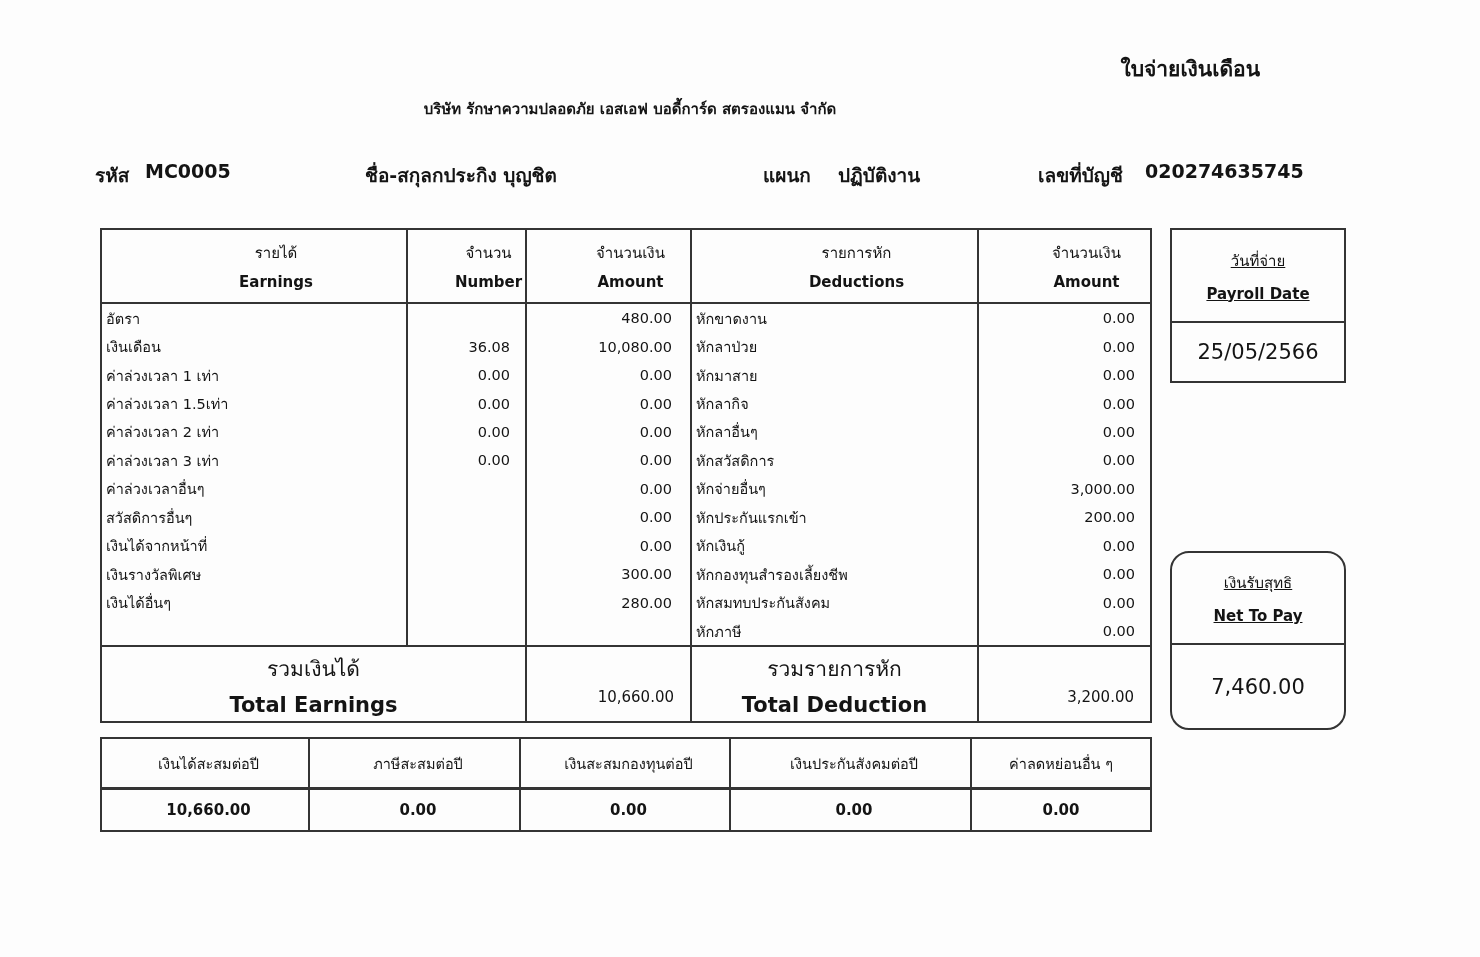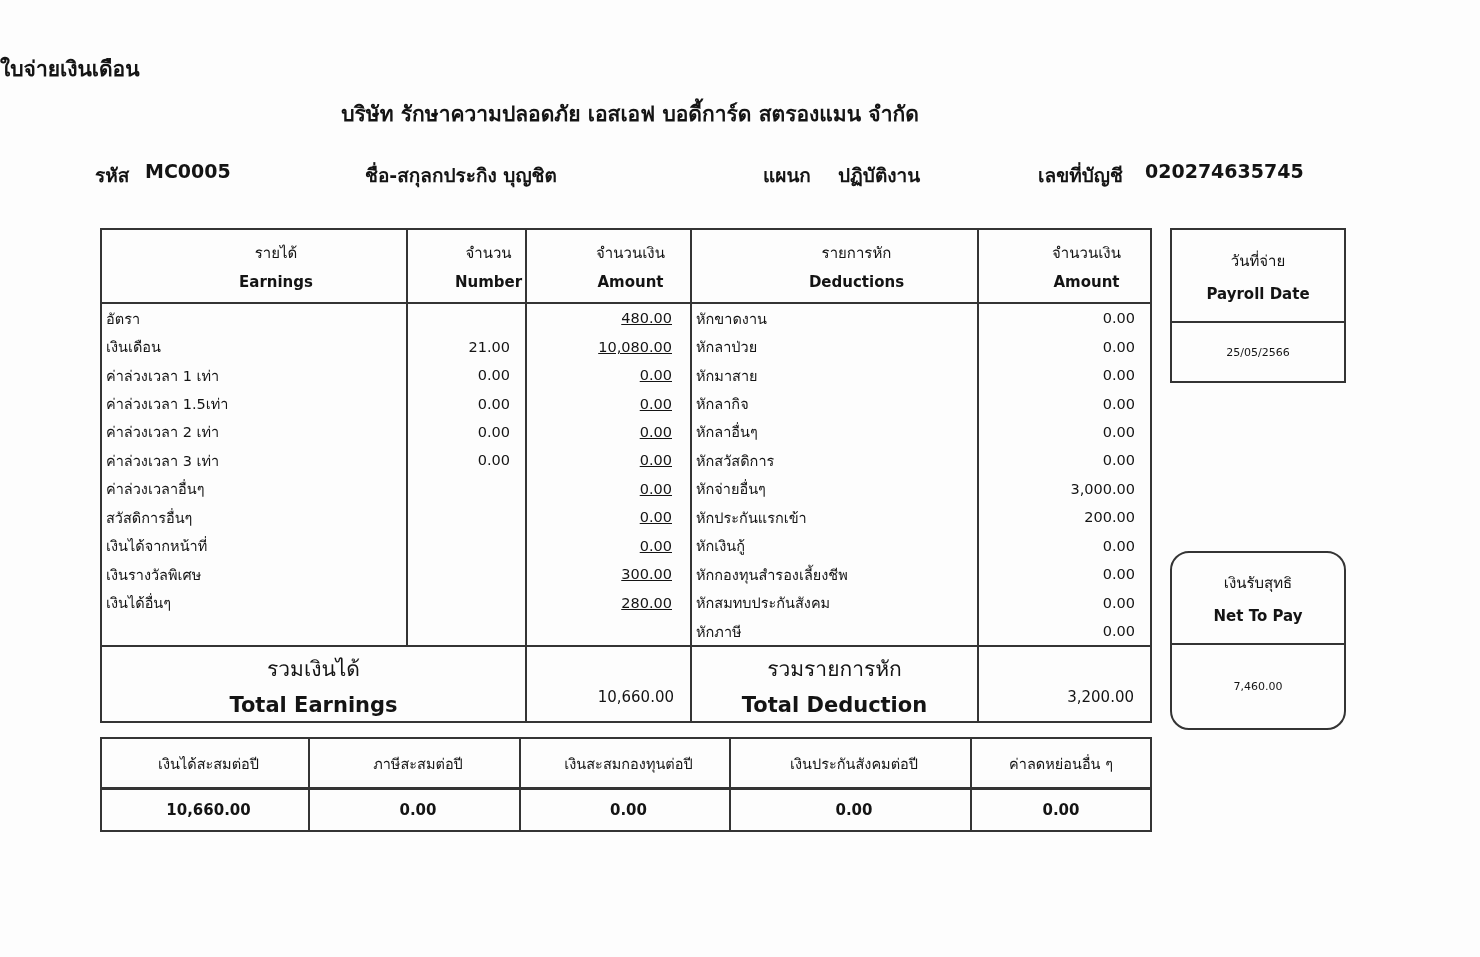--- a/index.html
+++ b/index.html
@@ -13,22 +13,22 @@
     background:var(--paper);
     color:var(--ink);
     font-family:"DejaVu Sans","Liberation Sans",sans-serif;
     position:relative;
     overflow:hidden;
   }
   .abs{position:absolute;}
   .bold{font-weight:bold;}
 
   
-  .doc-title{left:0;top:52px;width:1260px;font-size:21px;font-weight:bold;text-align:left;}
-  .doc-company{left:0;top:97px;width:1260px;font-size:21px;font-weight:bold;text-align:center;}
+  .doc-title{left:0;top:52px;width:1260px;font-size:21px;font-weight:bold;text-align:right;}
+  .doc-company{left:0;top:97px;width:1260px;font-size:15px;font-weight:bold;text-align:center;}
   .info{top:160px;font-size:19px;white-space:nowrap;font-weight:bold;}
 
   
   .main-table{
     left:100px;top:228px;width:1052px;height:495px;
     border:2px solid var(--line);
     display:flex;flex-direction:column;
   }
   .thead{
     display:grid;grid-template-columns:306px 119px 165px 287px 1fr;
@@ -39,36 +39,36 @@
     gap:8px;font-size:15px;padding-left:44px;
   }
   .hcell:not(.last){border-right:2px solid var(--line);}
   .tbody{
     display:grid;grid-template-columns:306px 119px 165px 287px 1fr;
     grid-auto-rows:28.45px;flex:0 0 auto;height:341px;
   }
   .tbody .cell{font-size:14.5px;display:flex;align-items:center;}
   .cell.lbl{padding-left:4px;}
   .cell.num{justify-content:flex-end;padding-right:15px;}
-  .cell.amt{justify-content:flex-end;padding-right:18px;text-decoration:underline;}
+  .cell.amt{justify-content:flex-end;padding-right:18px;}
   .cell.damt{justify-content:flex-end;padding-right:15px;}
   .tbody .cell:not(.last){border-right:2px solid var(--line);}
   .tfoot{
     display:grid;grid-template-columns:425px 165px 287px 1fr;
     border-top:2px solid var(--line);flex:1;
   }
   .tfoot .fcell{display:flex;flex-direction:column;justify-content:center;align-items:center;gap:8px;font-size:21px;}
   .tfoot .fcell:not(.last){border-right:2px solid var(--line);}
   .tfoot .famt{display:flex;align-items:flex-end;justify-content:flex-end;padding:0 16px 15px 0;font-size:15px;}
   .tfoot .famt:not(.last){border-right:2px solid var(--line);}
 
   
   .side-box{left:1170px;width:176px;border:2px solid var(--line);display:flex;flex-direction:column;}
-  .side-head{display:flex;flex-direction:column;justify-content:center;align-items:center;gap:12px;font-size:15px;border-bottom:2px solid var(--line);}
-  .side-val{flex:1;display:flex;align-items:center;justify-content:center;font-size:11px;}
+  .side-head{display:flex;flex-direction:column;justify-content:center;align-items:center;gap:12px;font-size:15px;border-bottom:2px solid var(--line);text-decoration:underline;}
+  .side-val{flex:1;display:flex;align-items:center;justify-content:center;font-size:21px;}
   .payroll-box{top:228px;height:155px;}
   .payroll-box .side-head{height:93px;}
   .net-box{top:551px;height:179px;border-radius:19px;}
   .net-box .side-head{height:92px;}
 
   
   .ytd-table{left:100px;top:737px;width:1052px;height:95px;border:2px solid var(--line);display:flex;flex-direction:column;}
   .ytd-row{display:grid;grid-template-columns:208px 211px 210px 241px 1fr;}
   .ytd-head{height:51px;border-bottom:3px solid var(--line);}
   .ytd-vals{flex:1;}
@@ -116,21 +116,21 @@
   </div>
 
   <div class="tbody">
   <div class="cell lbl">อัตรา</div>
   <div class="cell num"></div>
   <div class="cell amt">480.00</div>
   <div class="cell lbl">หักขาดงาน</div>
   <div class="cell damt last">0.00</div>
 
   <div class="cell lbl">เงินเดือน</div>
-  <div class="cell num">21.00</div>
+  <div class="cell num">36.08</div>
   <div class="cell amt">10,080.00</div>
   <div class="cell lbl">หักลาป่วย</div>
   <div class="cell damt last">0.00</div>
 
   <div class="cell lbl">ค่าล่วงเวลา 1 เท่า</div>
   <div class="cell num">0.00</div>
   <div class="cell amt">0.00</div>
   <div class="cell lbl">หักมาสาย</div>
   <div class="cell damt last">0.00</div>
 

